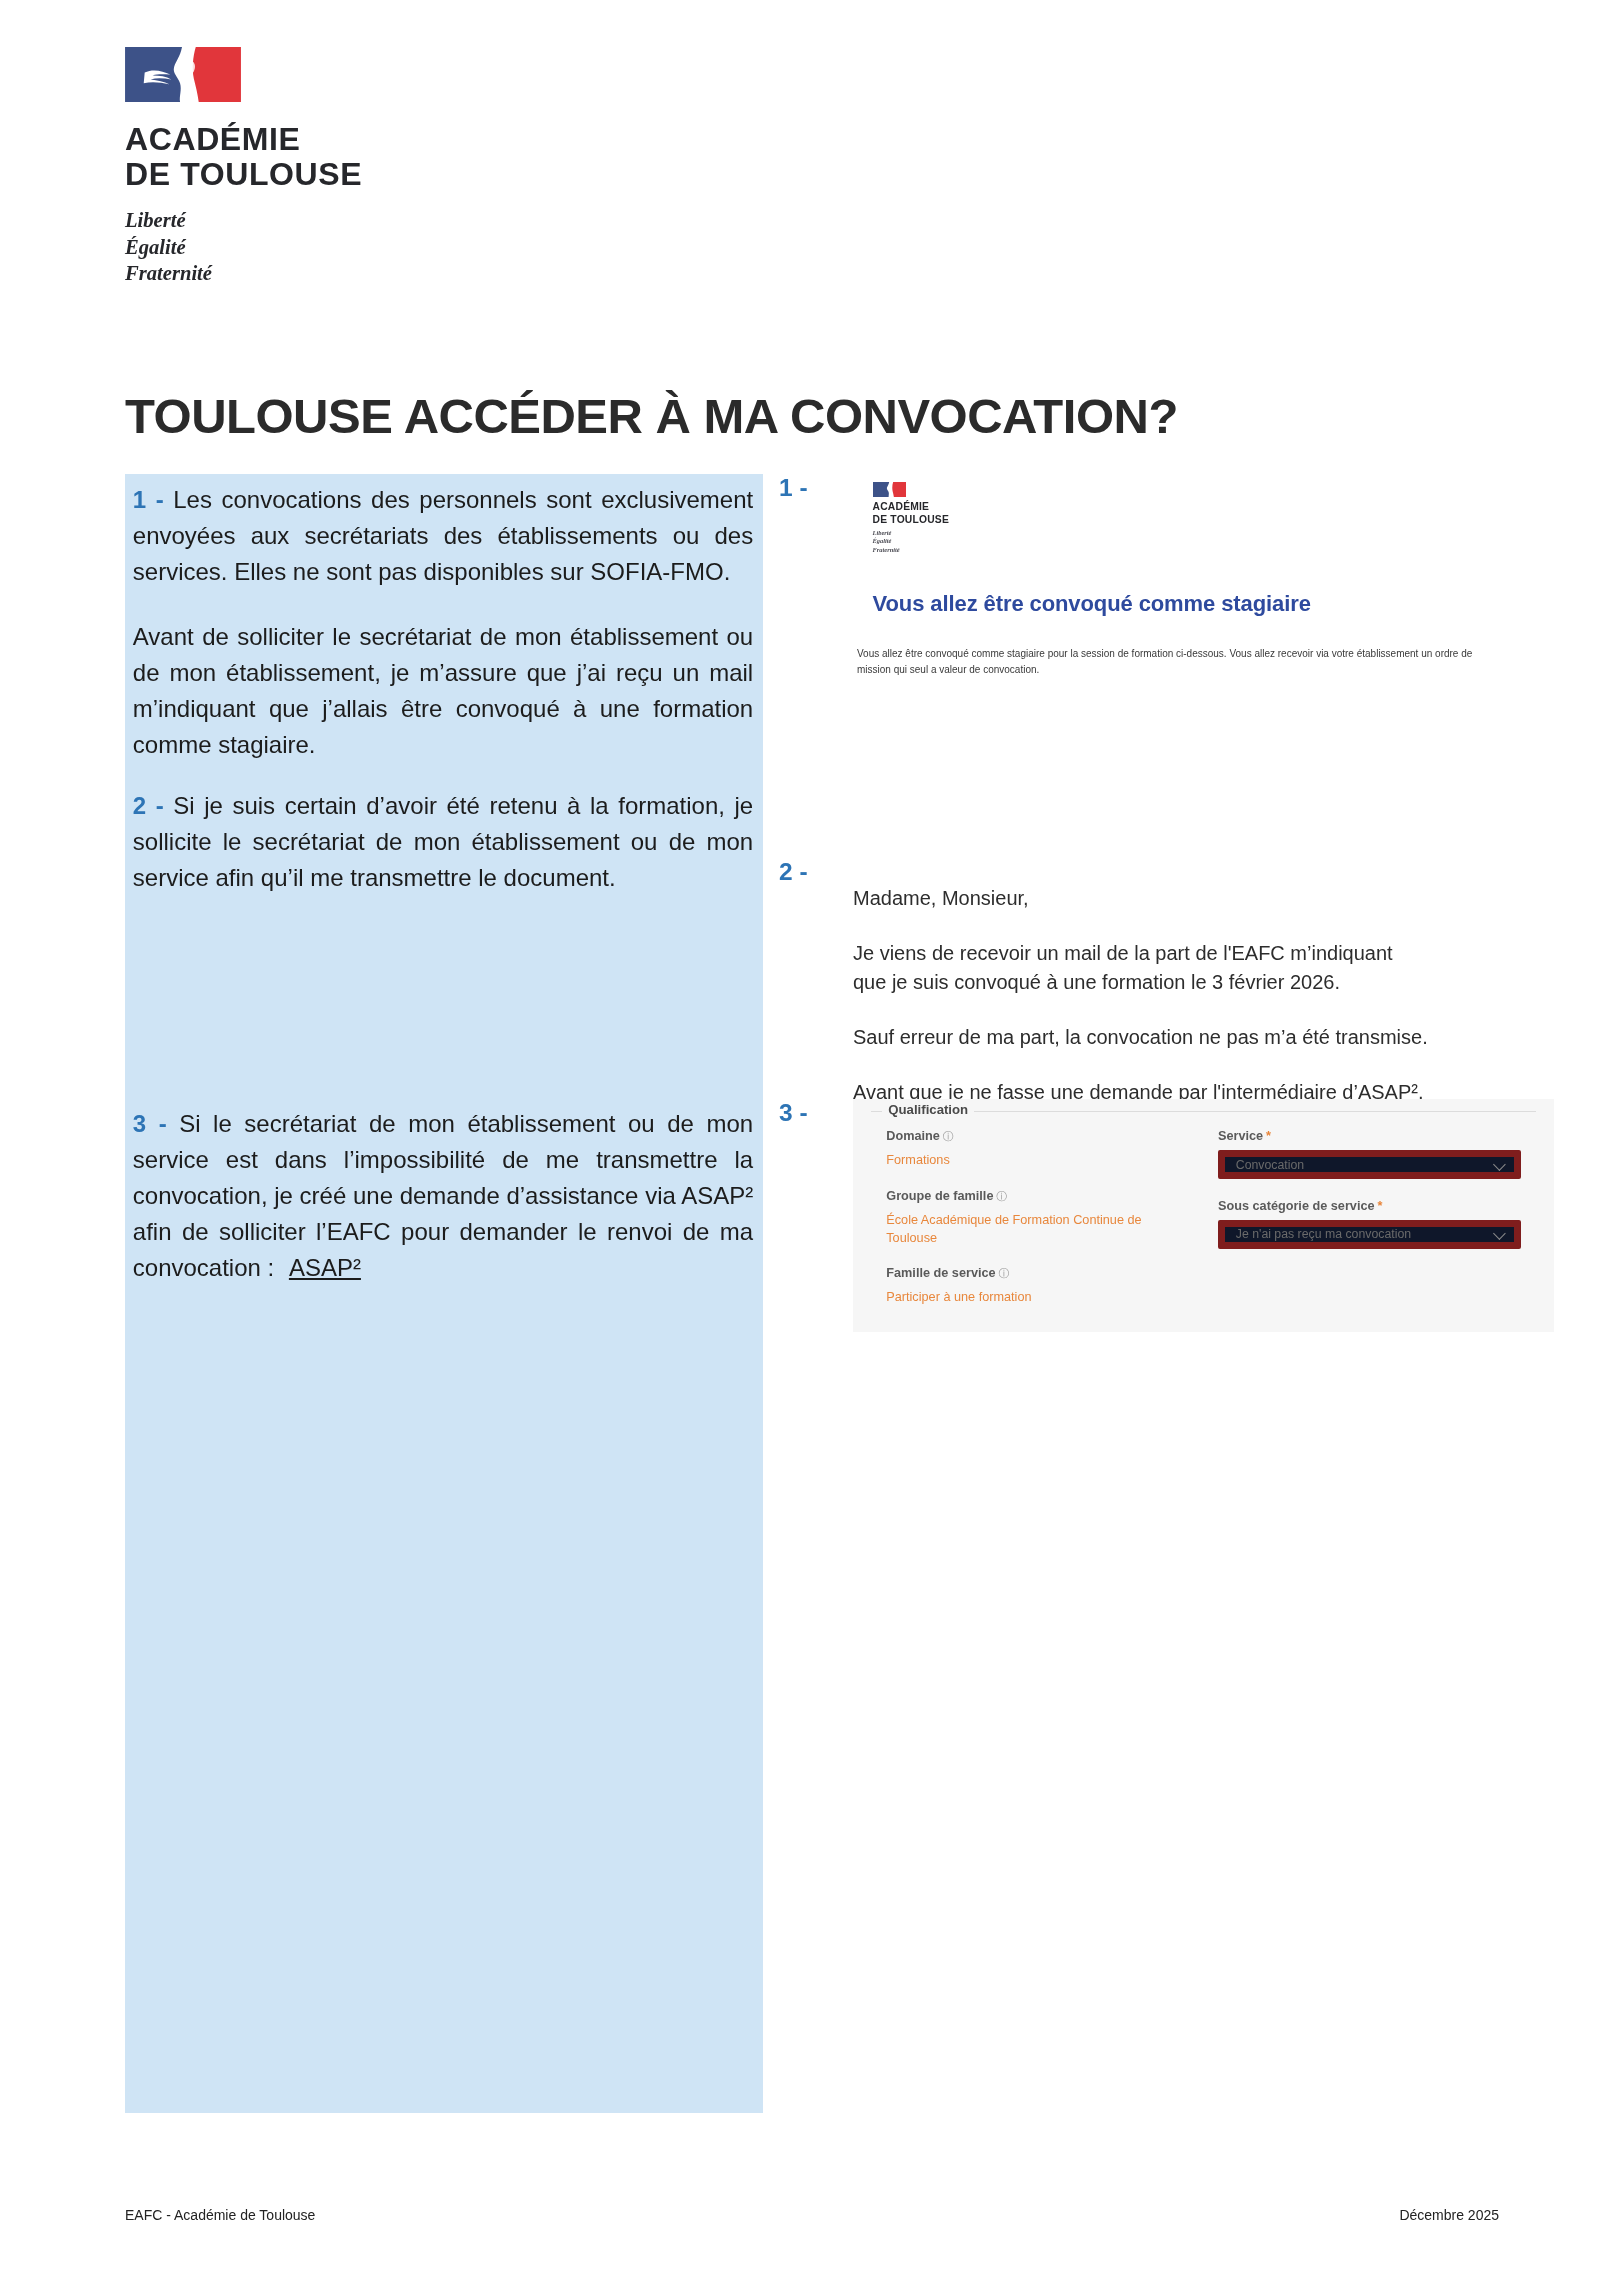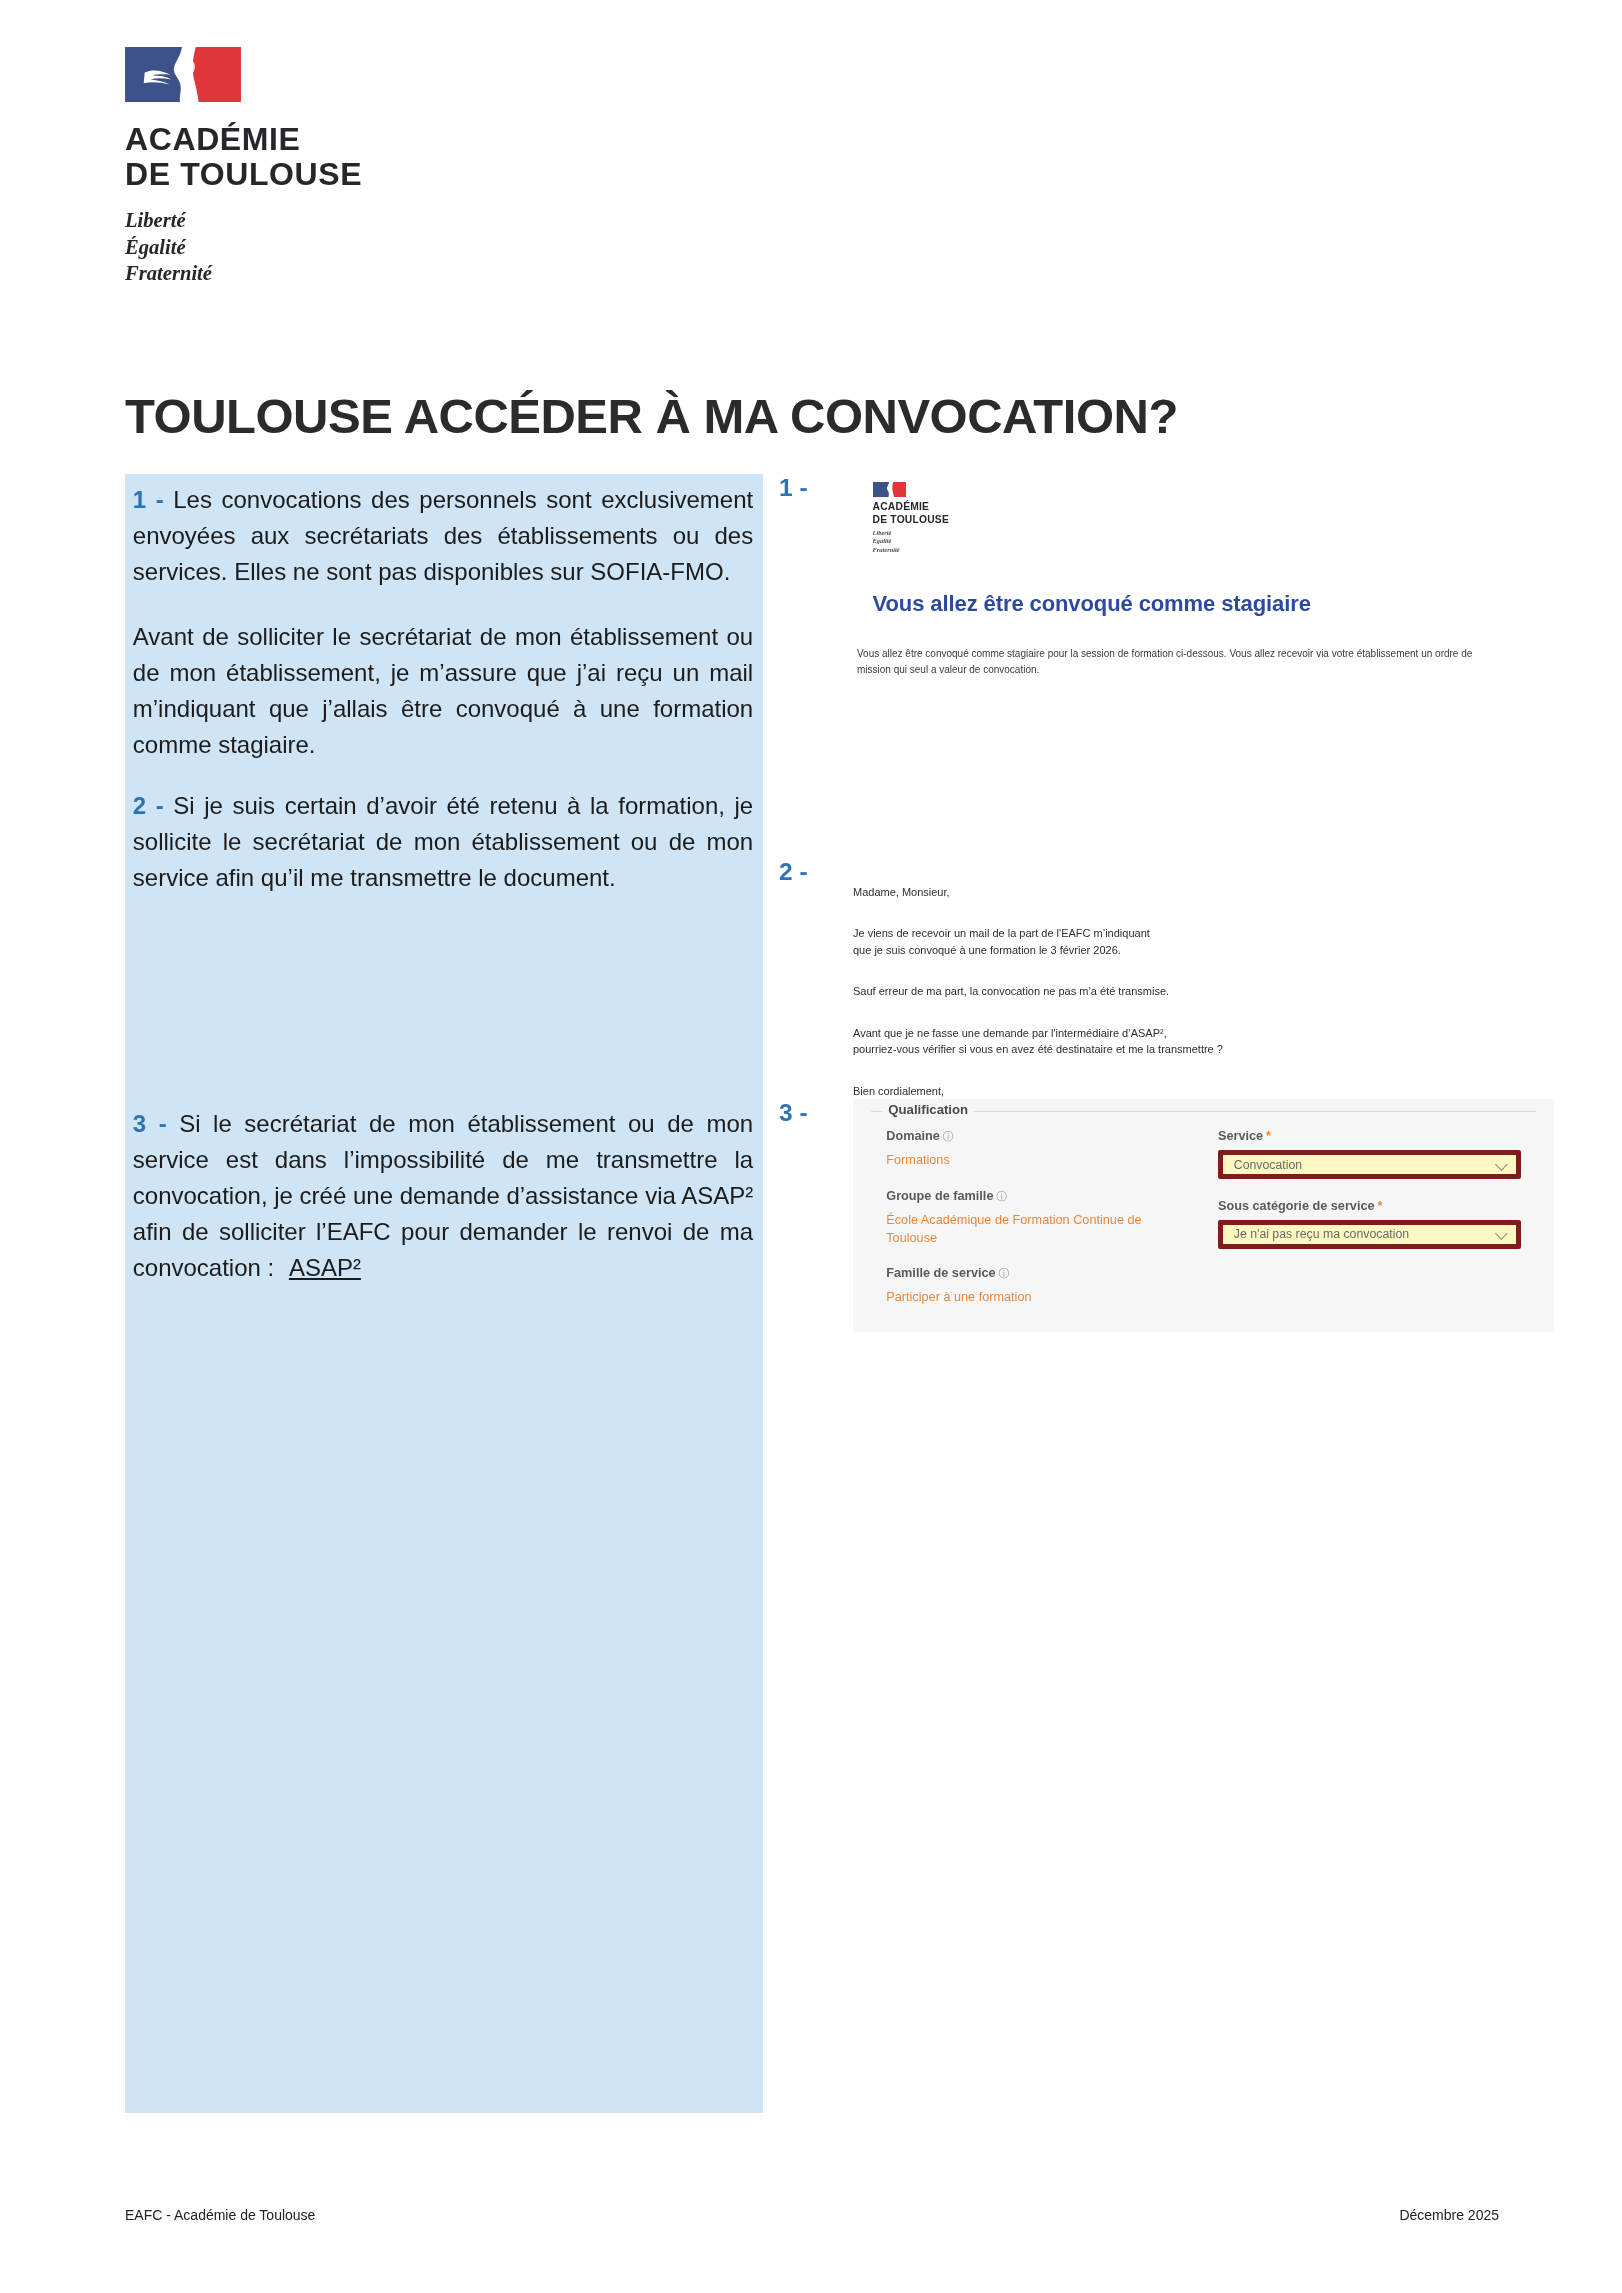--- a/index.html
+++ b/index.html
@@ -181,21 +181,21 @@
     box-sizing: border-box;
     font-size: 13.2px;
     color: #8d8d8d;
   }
   .mail-objet-value {
     font-size: 13.2px;
     color: #6e6e6e;
   }
   .mail-body { padding: 25.5px 0 0 0; }
   .mail-p {
-    font-size: 11px;
+    font-size: 20px;
     line-height: 1.48;
     color: #2d2d2d;
     margin: 0 0 25.5px 0;
   }
   .mail-p:last-child { margin-bottom: 0; }
 
   
   #step3 { top: 625px; }
   .shot3 {
     width: 701px;
@@ -240,22 +240,22 @@
     margin-left: 2.9px;
   }
   .req-star { color: #e8853a; margin-left: 2.9px; }
   .field-value {
     font-size: 12.7px;
     line-height: 1.42;
     color: #e8873c;
   }
   .select-box {
     position: relative;
-    background: #fef9c3;
-    border: 5px solid #7f1d1d;
+    background: #0f172a;
+    border: 7px solid #7f1d1d;
     border-radius: 2px;
     height: 29px;
     display: flex;
     align-items: center;
     padding: 0 25.5px 0 10.8px;
     box-sizing: border-box;
   }
   .select-text {
     font-size: 12.3px;
     color: #6a6a6a;

